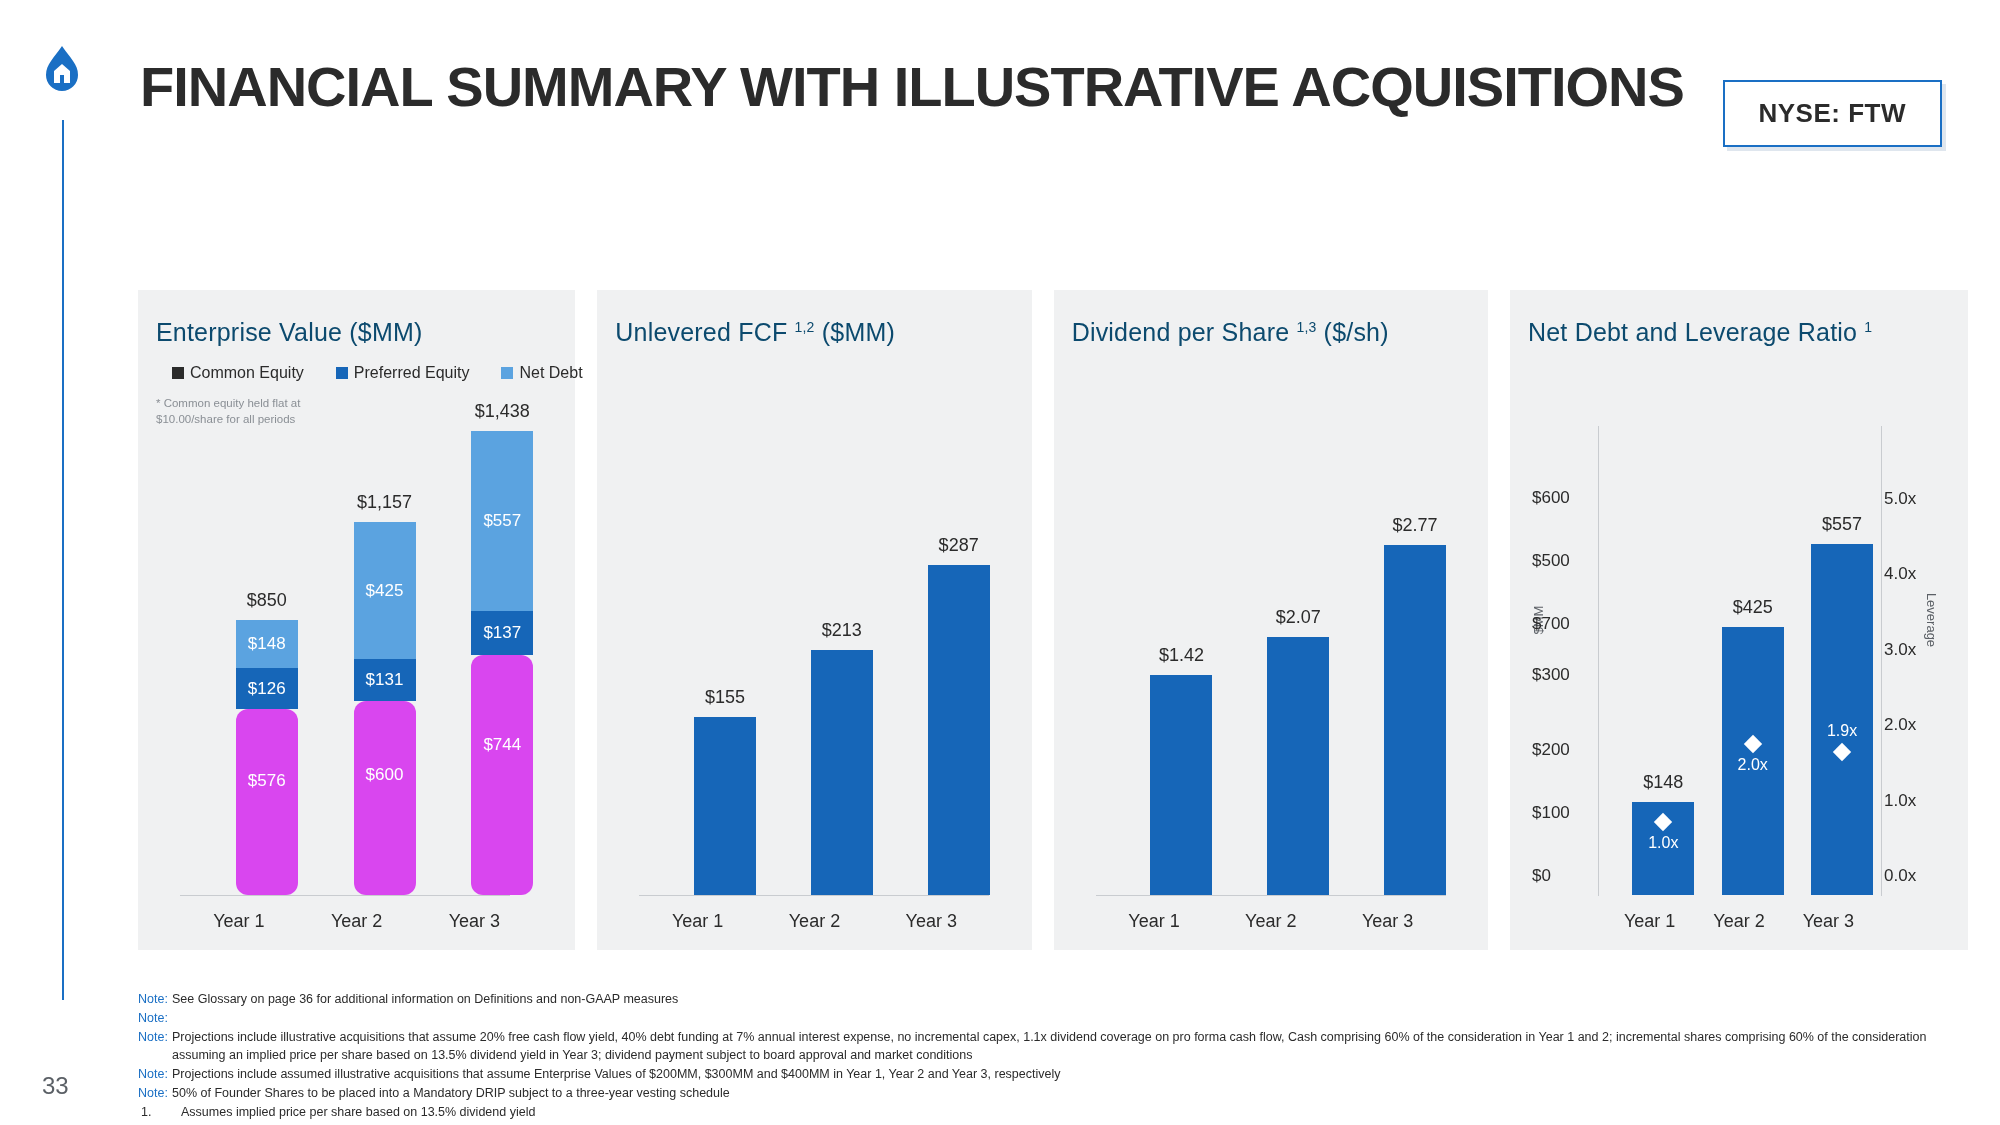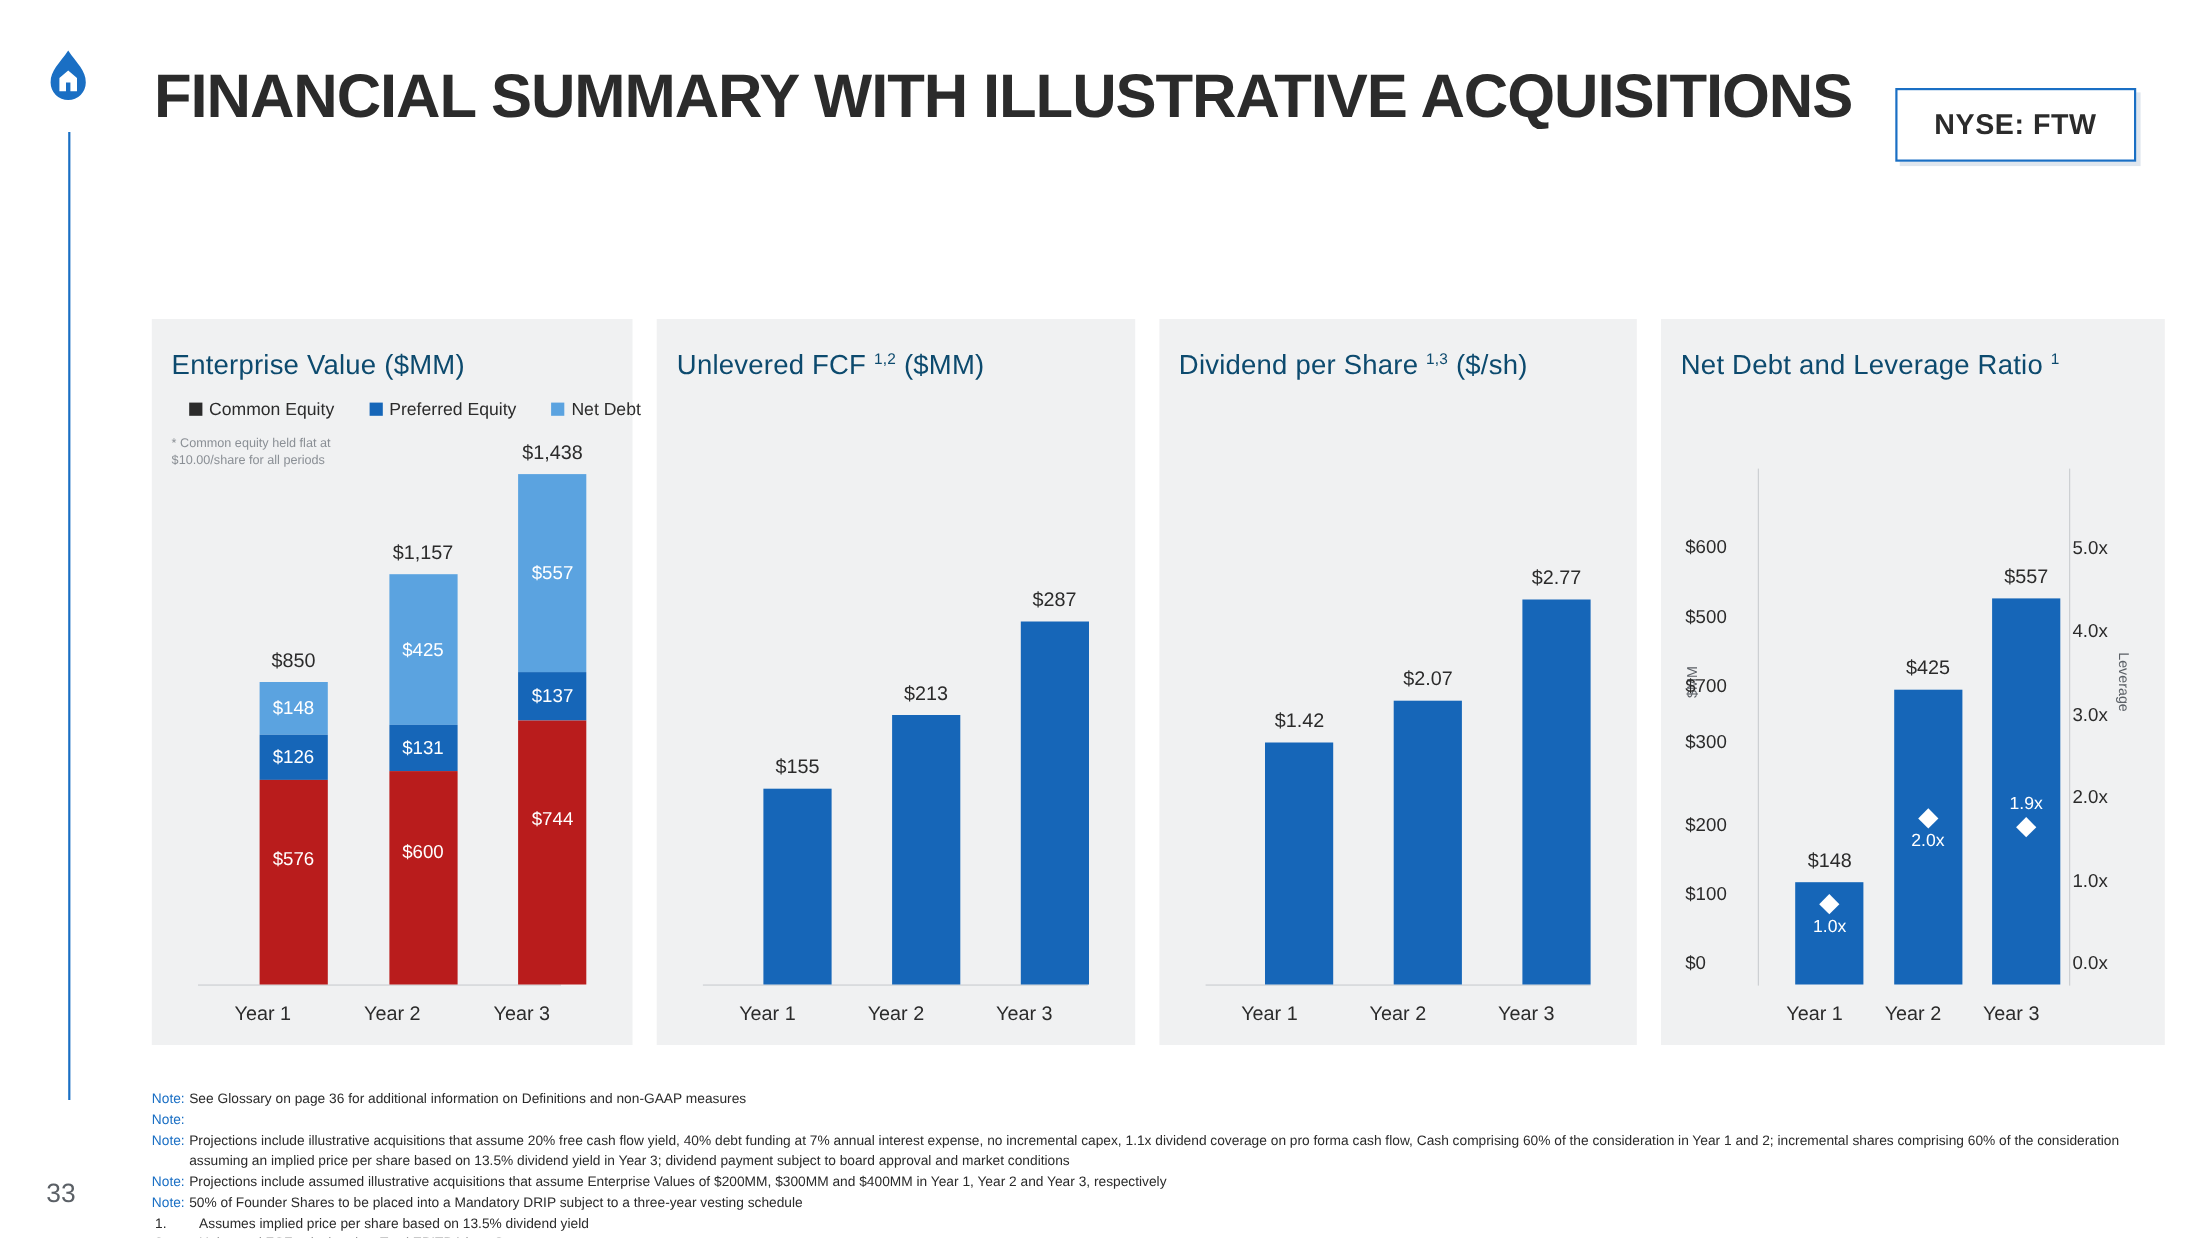--- a/index.html
+++ b/index.html
@@ -38,21 +38,21 @@
   .legend span.sw{width:12px;height:12px;display:inline-block;margin-right:6px;vertical-align:-1px;}
   .legend i{font-style:normal;white-space:nowrap;padding-left:16px;}
   .foot-note{position:absolute;left:18px;top:106px;width:150px;font-size:11.5px;line-height:1.35;color:#8a8f95;}
   
   .plot{position:absolute;left:0;bottom:54px;width:100%;height:470px;}
   .axis{position:absolute;left:0;bottom:0;height:1px;background:#c9ccd0;}
   .bars{position:absolute;left:0;bottom:1px;width:100%;height:100%;display:flex;align-items:flex-end;}
   .col{flex:1;display:flex;flex-direction:column;align-items:flex-end;justify-content:flex-end;height:100%;position:relative;}
   .bar{width:62px;position:relative;display:flex;flex-direction:column;justify-content:flex-end;}
   .seg{width:100%;position:relative;display:flex;align-items:center;justify-content:center;color:#fff;font-size:17px;}
-  .seg.dark{background:#b91c1c;}
+  .seg.dark{background:#d946ef;border-radius:12px;}
   .seg.mid{background:#1666b8;}
   .seg.light{background:#5ba3e0;}
   .blue{background:#1666b8;}
   .toplabel{position:absolute;top:-30px;left:50%;transform:translateX(-50%);font-size:18px;color:#2b2b2b;white-space:nowrap;}
   .xlabels{position:absolute;left:0;bottom:18px;width:100%;display:flex;}
   .xlabels div{flex:1;text-align:center;font-size:18px;color:#2b2b2b;}
   
   .ylab-left{position:absolute;left:14px;top:50%;transform:translateY(-50%) rotate(-90deg);font-size:13px;color:#5b6066;}
   .ylab-right{position:absolute;right:10px;top:50%;transform:translateY(-50%) rotate(90deg);font-size:13px;color:#5b6066;}
   .ticks{position:absolute;font-size:17px;color:#2b2b2b;}

